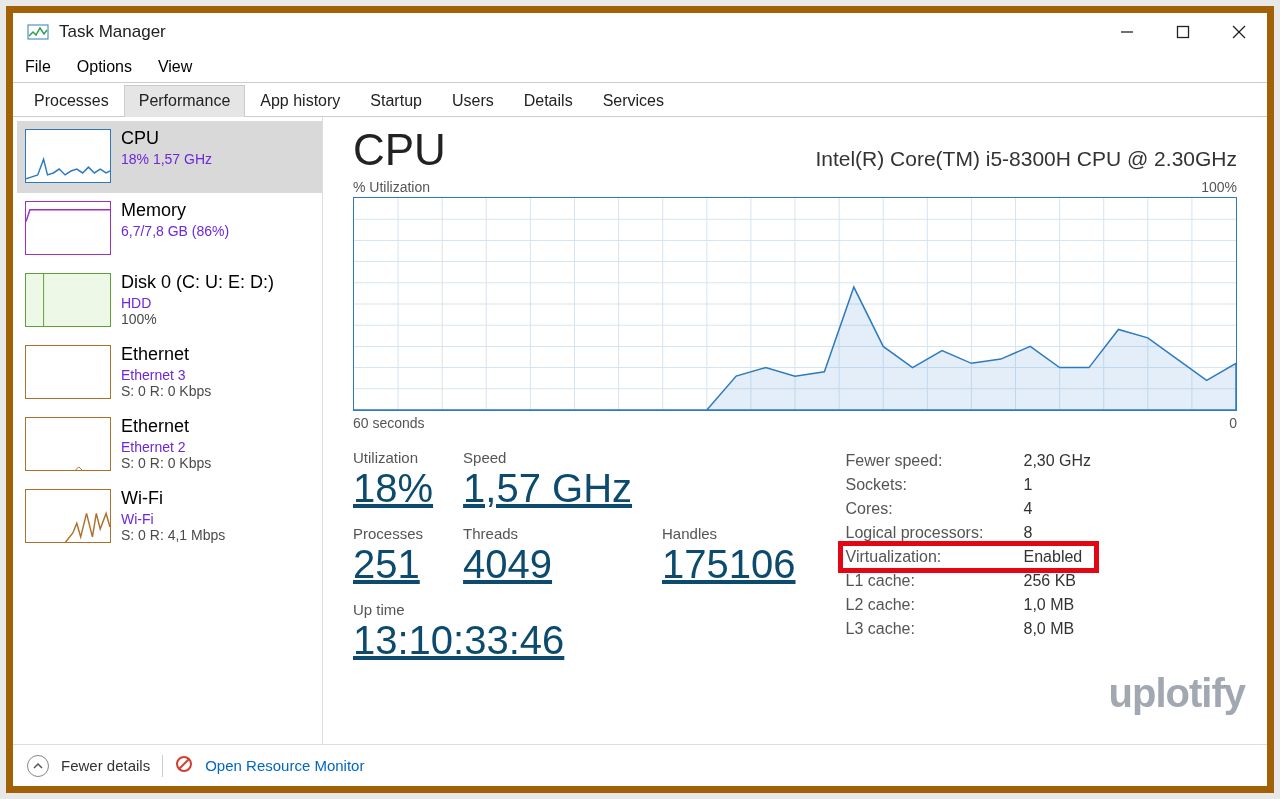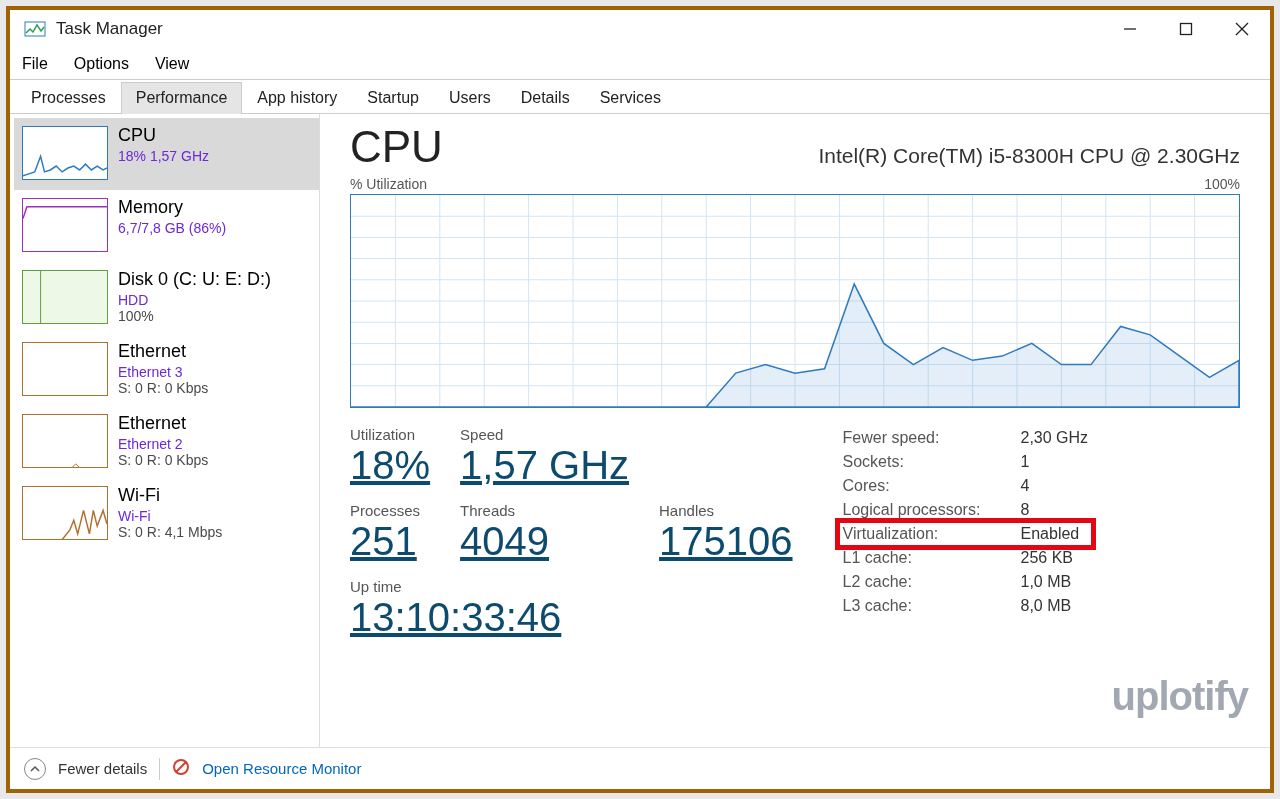--- a/index.html
+++ b/index.html
@@ -1,21 +1,21 @@
 <!DOCTYPE html>
 <html><head>
 <meta charset="utf-8">
 <style>
   * { box-sizing: border-box; font-family: "Segoe UI", Tahoma, sans-serif; }
   body { margin: 0; background: #e8e8e8; display: flex; justify-content: center; align-items: center; height: 799px; }
   .window {
     width: 1268px;
     height: 787px;
     background: #fff;
-    border: 4px solid #a16207;
+    border: 7px solid #a16207;
     position: relative;
     display: flex;
     flex-direction: column;
   }
   
   .titlebar {
     height: 38px;
     display: flex;
     align-items: center;
     color: #222;
@@ -345,20 +345,24 @@
               <line x1="660" y1="0" x2="660" y2="214"></line>
               <line x1="704" y1="0" x2="704" y2="214"></line>
               <line x1="748" y1="0" x2="748" y2="214"></line>
               <line x1="792" y1="0" x2="792" y2="214"></line>
               <line x1="836" y1="0" x2="836" y2="214"></line>
             </g>
           <path id="chart-path" class="cpu-line" d="M0.0,214.0 L29.3,214.0 L58.7,214.0 L88.0,214.0 L117.3,214.0 L146.7,214.0 L176.0,214.0 L205.3,214.0 L234.7,214.0 L264.0,214.0 L293.3,214.0 L322.7,214.0 L352.0,214.0 L381.3,179.8 L410.7,171.2 L440.0,179.8 L469.3,175.5 L498.7,89.9 L528.0,149.8 L557.3,171.2 L586.7,154.1 L616.0,166.9 L645.3,162.6 L674.7,149.8 L704.0,171.2 L733.3,171.2 L762.7,132.7 L792.0,141.2 L821.3,162.6 L850.7,184.0 L880.0,166.9 L880,214 L0,214 Z"></path>
         </svg>
       </div>
 
+      <div class="chart-bottom-labels">
+        <span>60 seconds</span>
+        <span>0</span>
+      </div>
 
       <div class="stats">
         <div class="stats-left">
           <div class="stat">
               <div class="lbl">Utilization</div>
               <div class="val">18%</div>
             </div>
           <div class="stat">
               <div class="lbl">Speed</div>
               <div class="val">1,57 GHz</div>

